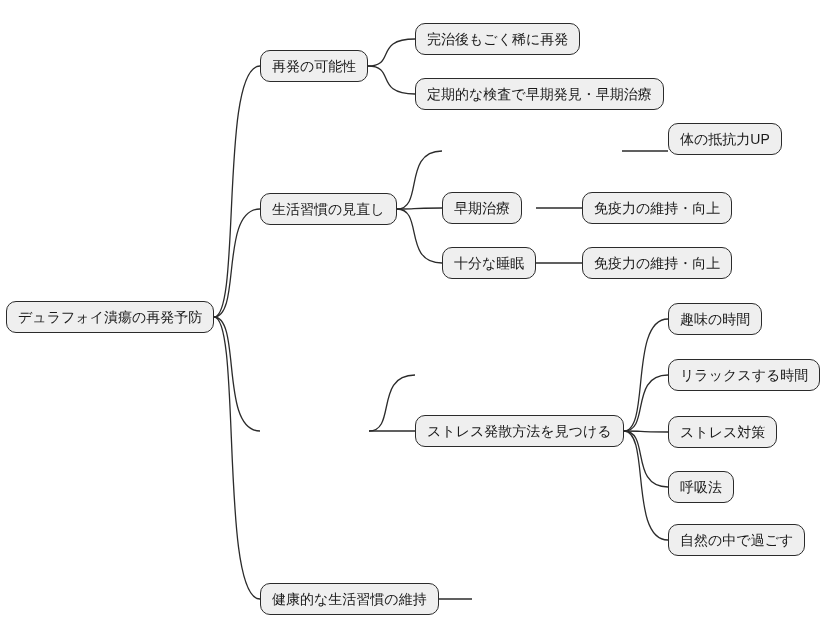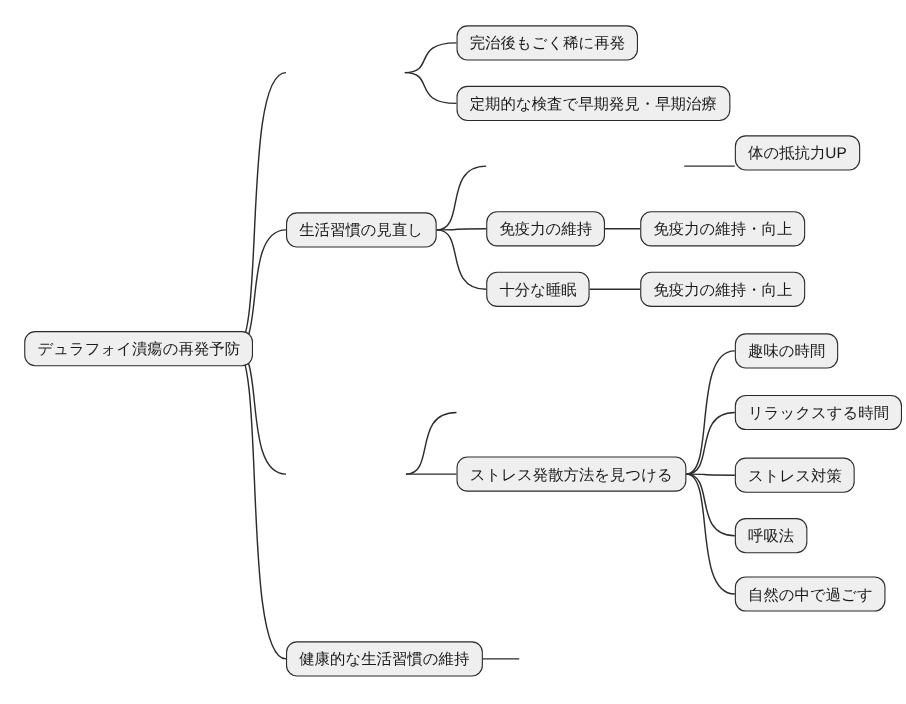--- a/index.html
+++ b/index.html
@@ -66,28 +66,29 @@
       <path d="M 369 431 C 396.6 431, 374.52 375, 415 375"></path>
       <path d="M 369 431 C 396.6 431, 374.52 431, 415 431"></path>
       <path d="M 624 431 C 650.4 431, 629.28 319, 668 319"></path>
       <path d="M 624 431 C 650.4 431, 629.28 375, 668 375"></path>
       <path d="M 624 431 C 650.4 431, 629.28 432, 668 432"></path>
       <path d="M 624 431 C 650.4 431, 629.28 487, 668 487"></path>
       <path d="M 624 431 C 650.4 431, 629.28 540, 668 540"></path>
       <path d="M 439 599 C 458.8 599, 442.96 599, 472 599"></path>
     </svg>
 
-  <div class="node" id="root" style="left:22px; top:317px">デュラフォイ潰瘍の再発予防</div>
+  <div class="node" id="root" style="left:6px; top:317px">デュラフォイ潰瘍の再発予防</div>
 
+  <div class="node" id="b0" style="left:260px; top:66px">再発の可能性</div>
   <div class="node" id="b0c0" style="left:415px; top:39px">完治後もごく稀に再発</div>
   <div class="node" id="b0c1" style="left:415px; top:94px">定期的な検査で早期発見・早期治療</div>
 
   <div class="node" id="b1" style="left:260px; top:209px">生活習慣の見直し</div>
   <div class="node" id="b1c0g0" style="left:668px; top:139px">体の抵抗力UP</div>
-  <div class="node" id="b1c1" style="left:442px; top:208px">免疫力の維持</div>
+  <div class="node" id="b1c1" style="left:442px; top:208px">早期治療</div>
   <div class="node" id="b1c1g0" style="left:582px; top:208px">免疫力の維持・向上</div>
   <div class="node" id="b1c2" style="left:442px; top:263px">十分な睡眠</div>
   <div class="node" id="b1c2g0" style="left:582px; top:263px">免疫力の維持・向上</div>
 
   <div class="node" id="b2c1" style="left:415px; top:431px">ストレス発散方法を見つける</div>
   <div class="node" id="b2c1g0" style="left:668px; top:319px">趣味の時間</div>
   <div class="node" id="b2c1g1" style="left:668px; top:375px">リラックスする時間</div>
   <div class="node" id="b2c1g2" style="left:668px; top:432px">ストレス対策</div>
   <div class="node" id="b2c1g3" style="left:668px; top:487px">呼吸法</div>
   <div class="node" id="b2c1g4" style="left:668px; top:540px">自然の中で過ごす</div>

